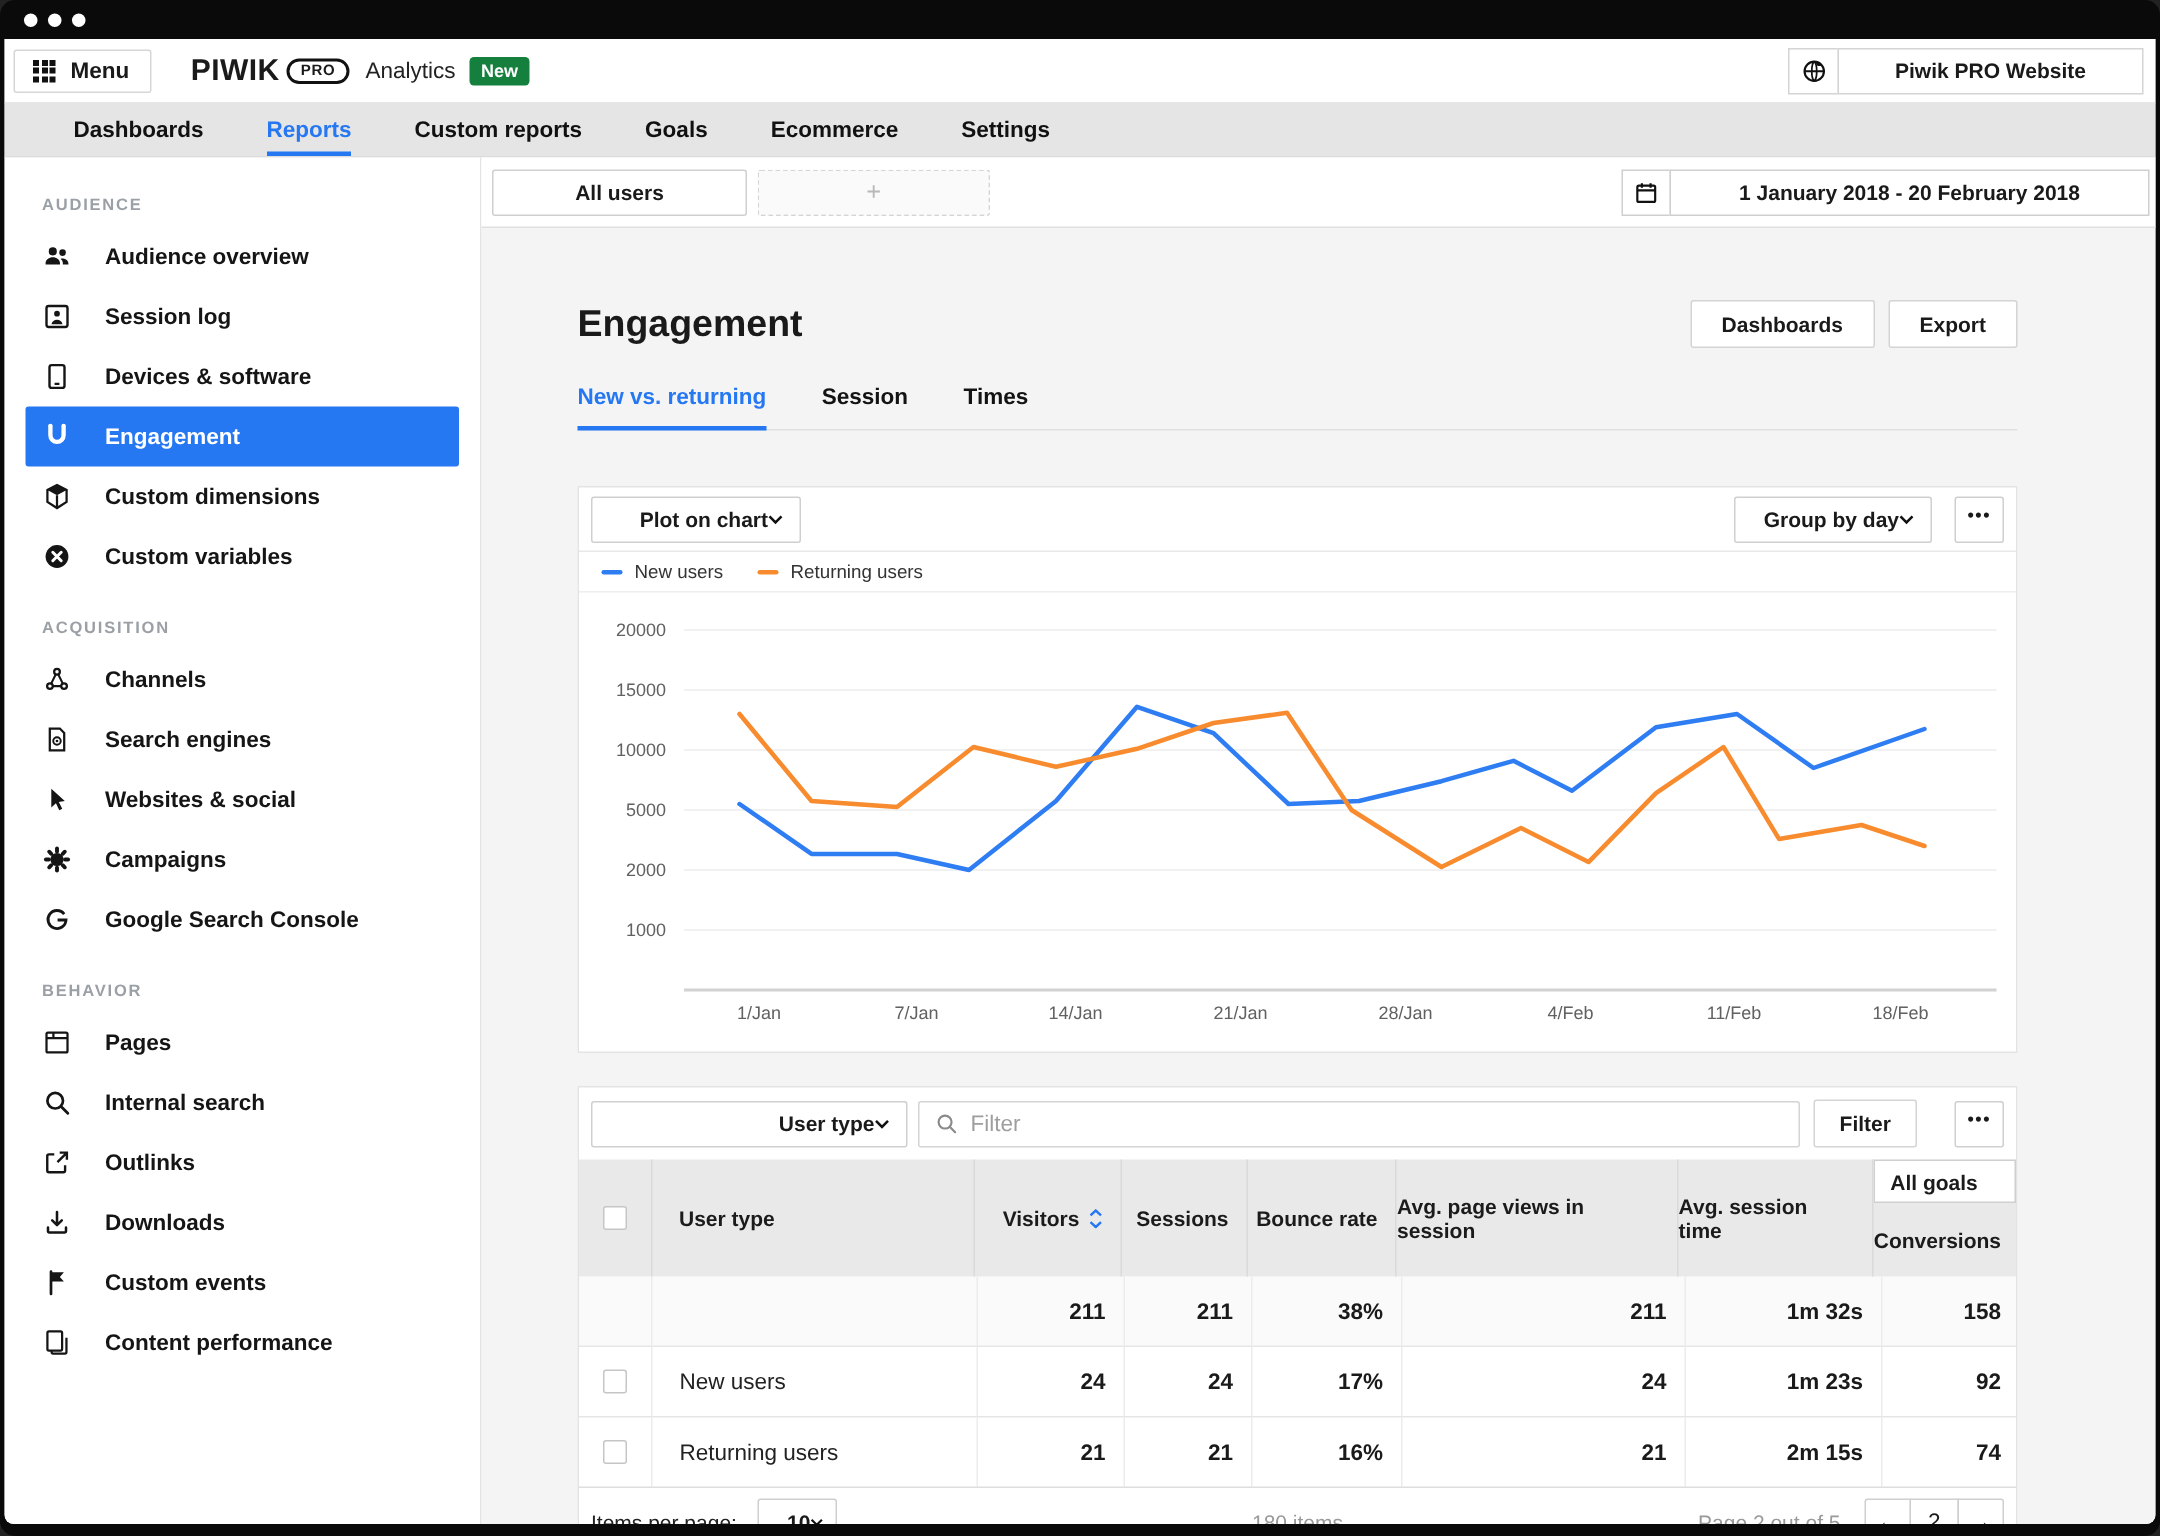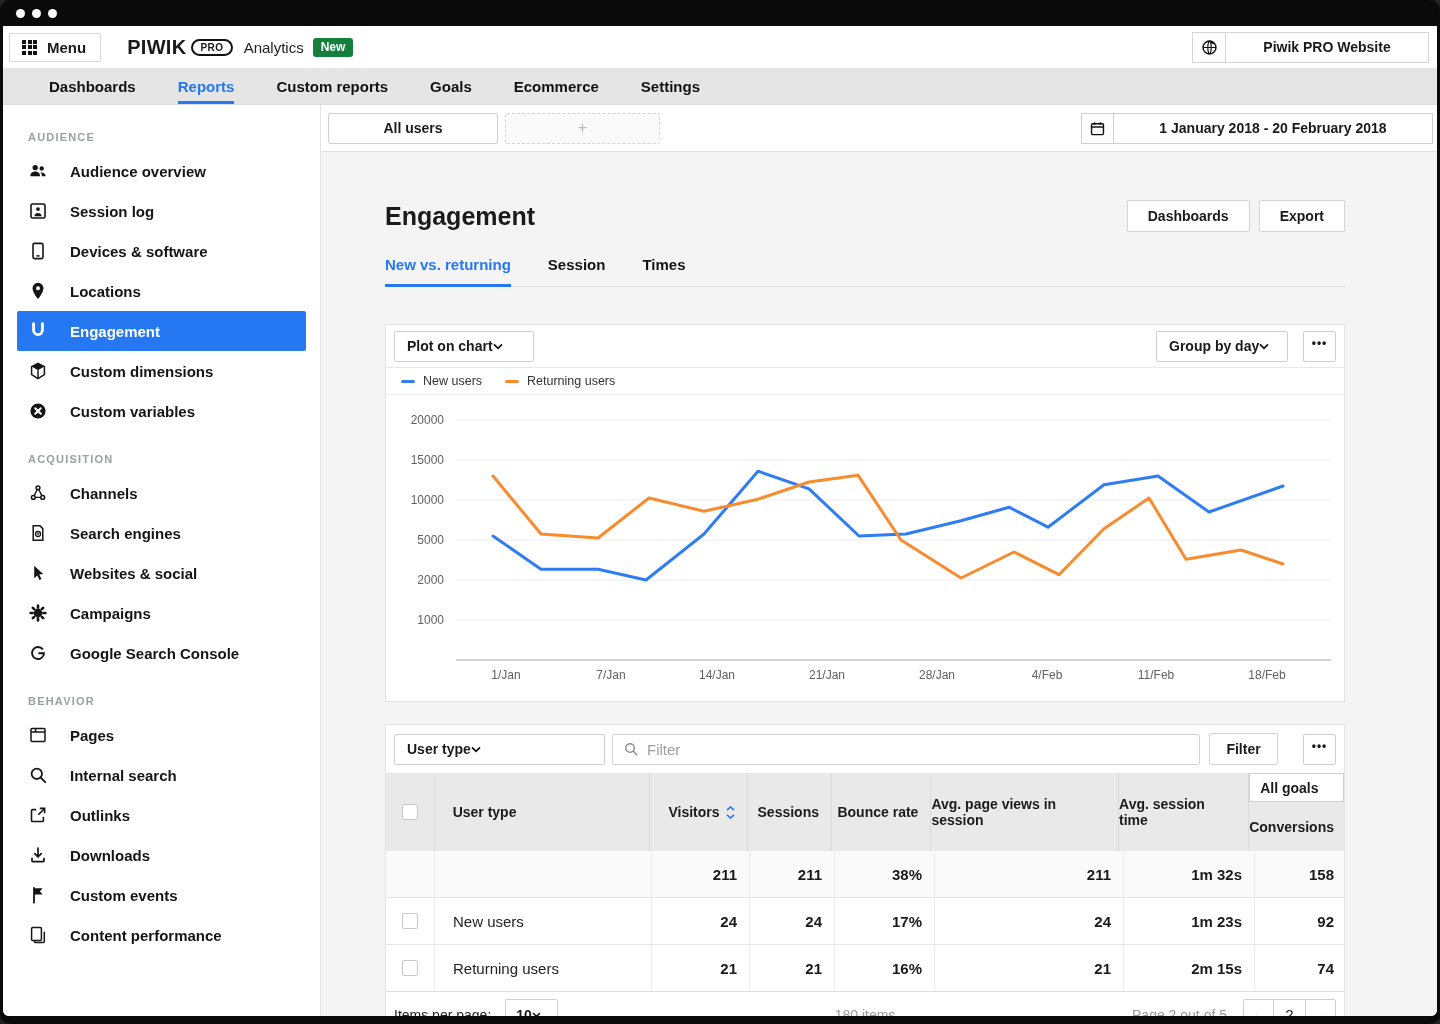--- a/index.html
+++ b/index.html
@@ -59,21 +59,21 @@
   .page-title { font-size:25px; font-weight:800; }
   .btn { height:32px; background:#fff; border:1px solid #d4d4d4; border-radius:2px; font-size:14px; font-weight:700; padding:0 20px; display:flex; align-items:center; cursor:pointer; }
   .btn + .btn { margin-left:9px; }
   .tabs { margin-top:24px; border-bottom:1px solid #e0e0e0; display:flex; }
   .tab { margin-right:37px; padding-bottom:11px; font-size:15px; font-weight:700; color:#131313; cursor:pointer; border-bottom:3px solid transparent; margin-bottom:-1px; }
   .tab.active { color:#2577f2; border-bottom-color:#2577f2; }
 
   .panel { background:#fff; border:1px solid #e3e3e3; }
   .chart-panel { margin-top:37px; }
   .panel-head { display:flex; align-items:center; padding:6px 8px; height:43px; border-bottom:1px solid #e8e8e8; }
-  .select { height:31px; border:1px solid #cfcfcf; border-radius:2px; background:#fff; display:flex; align-items:center; justify-content:flex-start; padding:0 11px 0 12px; font-size:14px; font-weight:700; cursor:pointer; }
+  .select { height:31px; border:1px solid #cfcfcf; border-radius:2px; background:#fff; display:flex; align-items:center; justify-content:flex-end; padding:0 11px 0 12px; font-size:14px; font-weight:700; cursor:pointer; }
   .sel-plot { width:140px; margin-left:0; }
   .sel-group { width:132px; }
   .more-btn { width:33px; height:31px; margin-left:15px; border:1px solid #cfcfcf; border-radius:2px; background:#fff; display:flex; align-items:center; justify-content:center; font-size:12px; font-weight:700; letter-spacing:1px; cursor:pointer; padding-bottom:6px; }
   .legend-row { height:27px; display:flex; align-items:center; gap:23px; padding-left:15px; border-bottom:1px solid #eeeeee; }
   .legend-item { display:flex; align-items:center; gap:8px; font-size:12.5px; color:#333; }
   .swatch { width:14px; height:3px; border-radius:2px; }
   #chart-svg { display:block; width:100%; height:306px; font-family:"Liberation Sans","DejaVu Sans",sans-serif; }
 
   
   .table-panel { margin-top:22px; }
@@ -207,28 +207,20 @@
         </div>
         <div class="side-item">
           <span class="ic">
               <svg class="ico" width="20" height="20" viewBox="0 0 20 20">
                 <rect x="5" y="2.4" width="10" height="15.2" rx="1.5" fill="none" stroke="currentColor" stroke-width="1.6"></rect>
                 <line x1="8.4" y1="14.9" x2="11.6" y2="14.9" stroke="currentColor" stroke-width="1.5"></line>
               </svg>
             </span>
           <span>Devices &amp; software</span>
         </div>
-        <div class="side-item">
-          <span class="ic">
-              <svg class="ico" width="20" height="20" viewBox="0 0 20 20">
-                <path fill="currentColor" d="M10 1.8A5.5 5.5 0 0 0 4.5 7.3c0 4 5.5 10.9 5.5 10.9s5.5-6.9 5.5-10.9A5.5 5.5 0 0 0 10 1.8zm0 7.5a2 2 0 1 1 0-4 2 2 0 0 1 0 4z"></path>
-              </svg>
-            </span>
-          <span>Locations</span>
-        </div>
         <div class="side-item active">
           <span class="ic">
               <svg class="ico" width="20" height="20" viewBox="0 0 20 20">
                 <path d="M5.6 3v6.2a4.4 4.4 0 0 0 8.8 0V3" fill="none" stroke="currentColor" stroke-width="2.9" stroke-linecap="round"></path>
                 <circle cx="5.6" cy="2.9" r="1.3" fill="currentColor"></circle>
                 <circle cx="14.4" cy="2.9" r="1.3" fill="currentColor"></circle>
               </svg>
             </span>
           <span>Engagement</span>
         </div>

